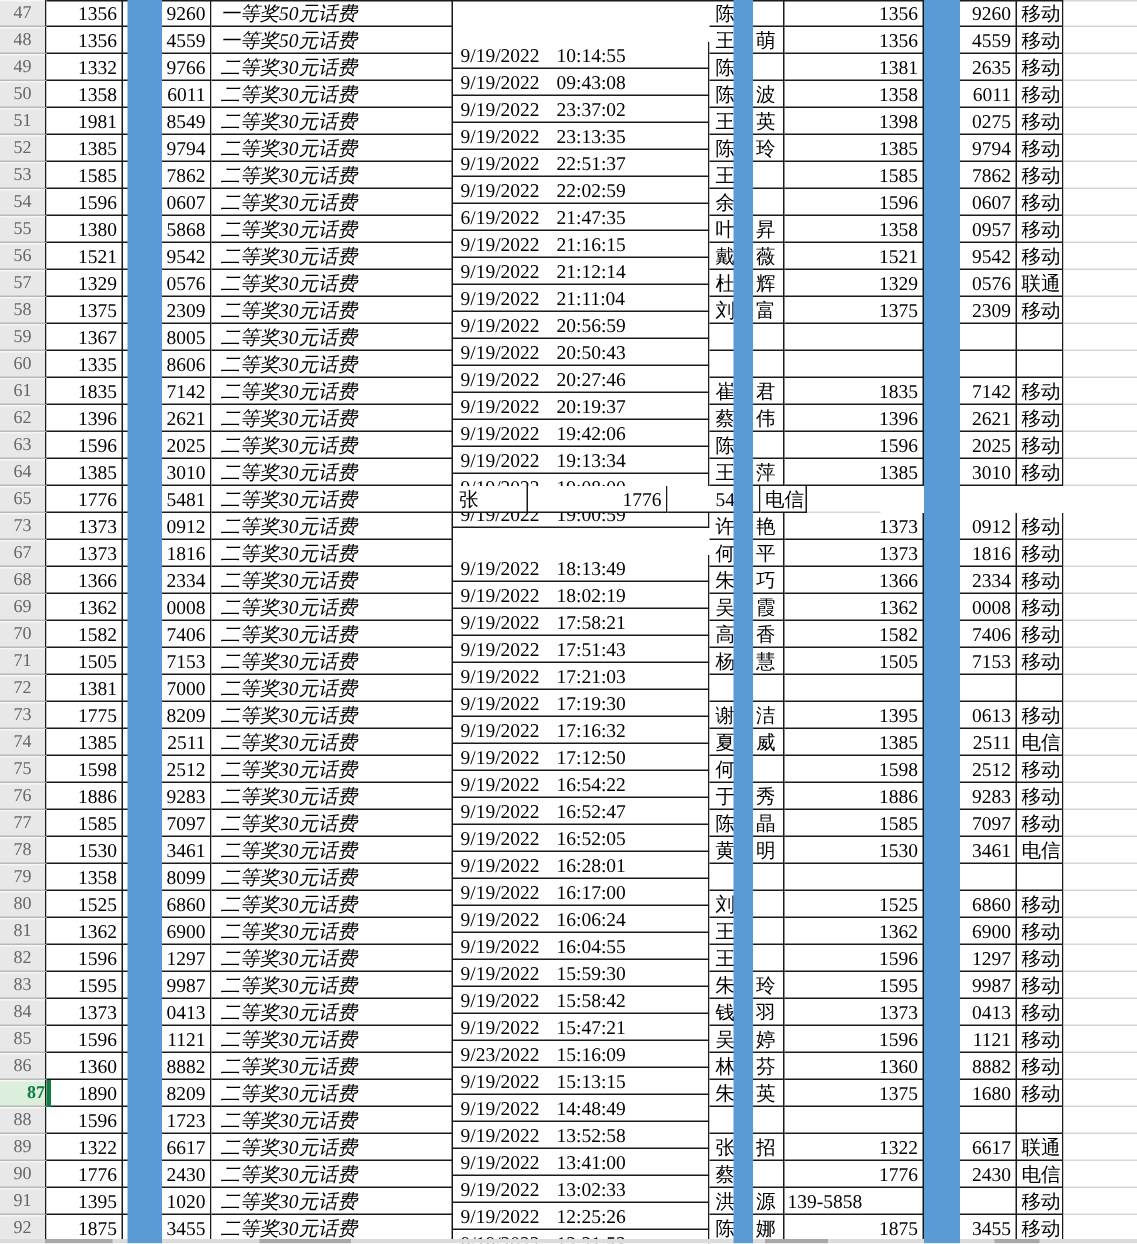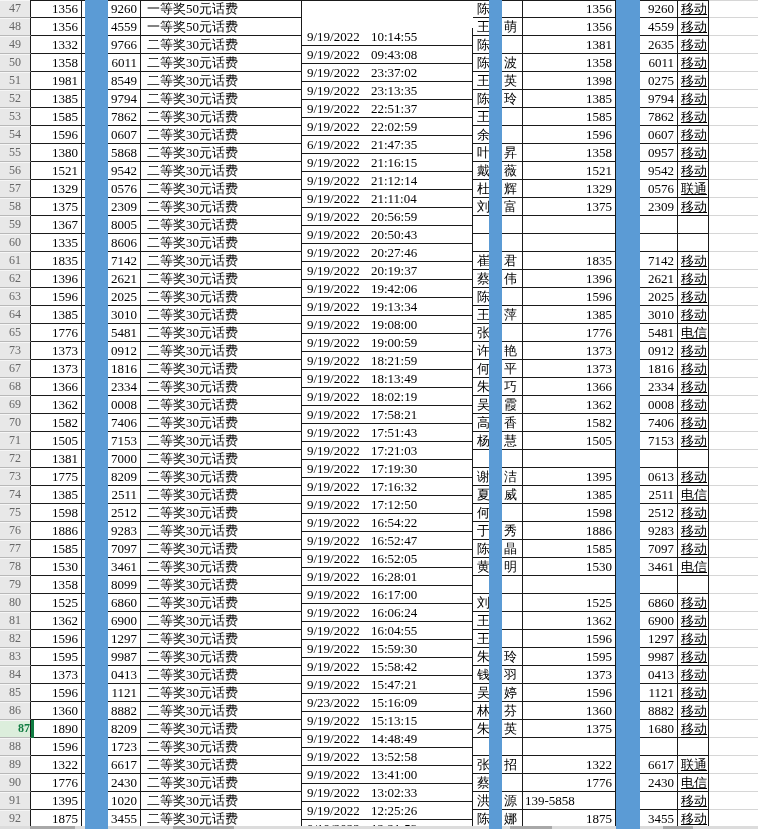--- a/index.html
+++ b/index.html
@@ -8,27 +8,27 @@
     font-family:"Liberation Serif","DejaVu Serif",serif;font-size:13px;color:#000;
   }
   .row{display:flex;height:18px;}
   .cell{box-sizing:border-box;height:18px;line-height:17px;overflow:hidden;white-space:nowrap;
         border-right:1px solid #1a1a1a;border-bottom:1px solid #1a1a1a;background:#fff;}
   .hdr{width:31px;background:#e8e8e8;color:#666;text-align:center;
        border-right:1px solid #1a1a1a;border-bottom:1px solid #b8b8b8;
        box-shadow:inset 0 1px 0 #f6f6f6;font-size:12px;}
   .hdr.sel{background:#dceedc;color:#107c41;font-weight:bold;text-align:right;}
   .b{width:51px;} .c{width:59px;}
-  .prize{width:161px;padding-left:6px;}
+  .prize{width:161px;padding-left:6px;font-style:italic;}
   .date{width:171px;padding-left:5px;word-spacing:8px;margin-top:28px;}
   .name{width:50px;position:relative;}
   .name .n1{position:absolute;left:4px;top:0;}
   .name .n2{position:absolute;left:31px;top:0;}
   .f{width:93px;} .g{width:62px;}
-  .carrier{width:31px;padding-left:3px;text-decoration:underline;}
+  .carrier{width:31px;padding-left:3px;}
   .empty{width:49px;border-right:none;border-bottom:1px solid #d6d6d6;}
   .num{text-align:right;padding-right:3px;}
   .txt-left{text-align:left;padding-left:2px;padding-right:0;}
   .mask{position:absolute;top:0;height:829px;z-index:7;}
   .mask-1{left:85px;width:23px;}
   .mask-2{left:489px;width:13px;}
   .mask-3{left:616px;width:24px;}
   .sel-bar{position:absolute;left:31px;width:3px;height:18px;z-index:8;}
   .toprule-dark{position:absolute;top:0;left:31px;width:678px;height:1px;background:#1a1a1a;z-index:4;}
   .toprule-light{position:absolute;top:0;left:709px;width:49px;height:1px;background:#d6d6d6;z-index:4;}
@@ -308,21 +308,20 @@
         <div class="cell f num">1385</div>
         <div class="cell g num">3010</div>
         <div class="cell carrier">移动</div>
         <div class="cell empty"></div>
       </div>
       <div class="row">
         <div class="cell hdr">65</div>
         <div class="cell b num">1776</div>
         <div class="cell c num">5481</div>
         <div class="cell prize">二等奖30元话费</div>
-        <div class="cell date">9/19/2022 18:21:59</div>
         <div class="cell name">
           <div class="n1">张</div>
           <div class="n2"></div>
         </div>
         <div class="cell f num">1776</div>
         <div class="cell g num">5481</div>
         <div class="cell carrier">电信</div>
         <div class="cell empty"></div>
       </div>
       <div class="row">

